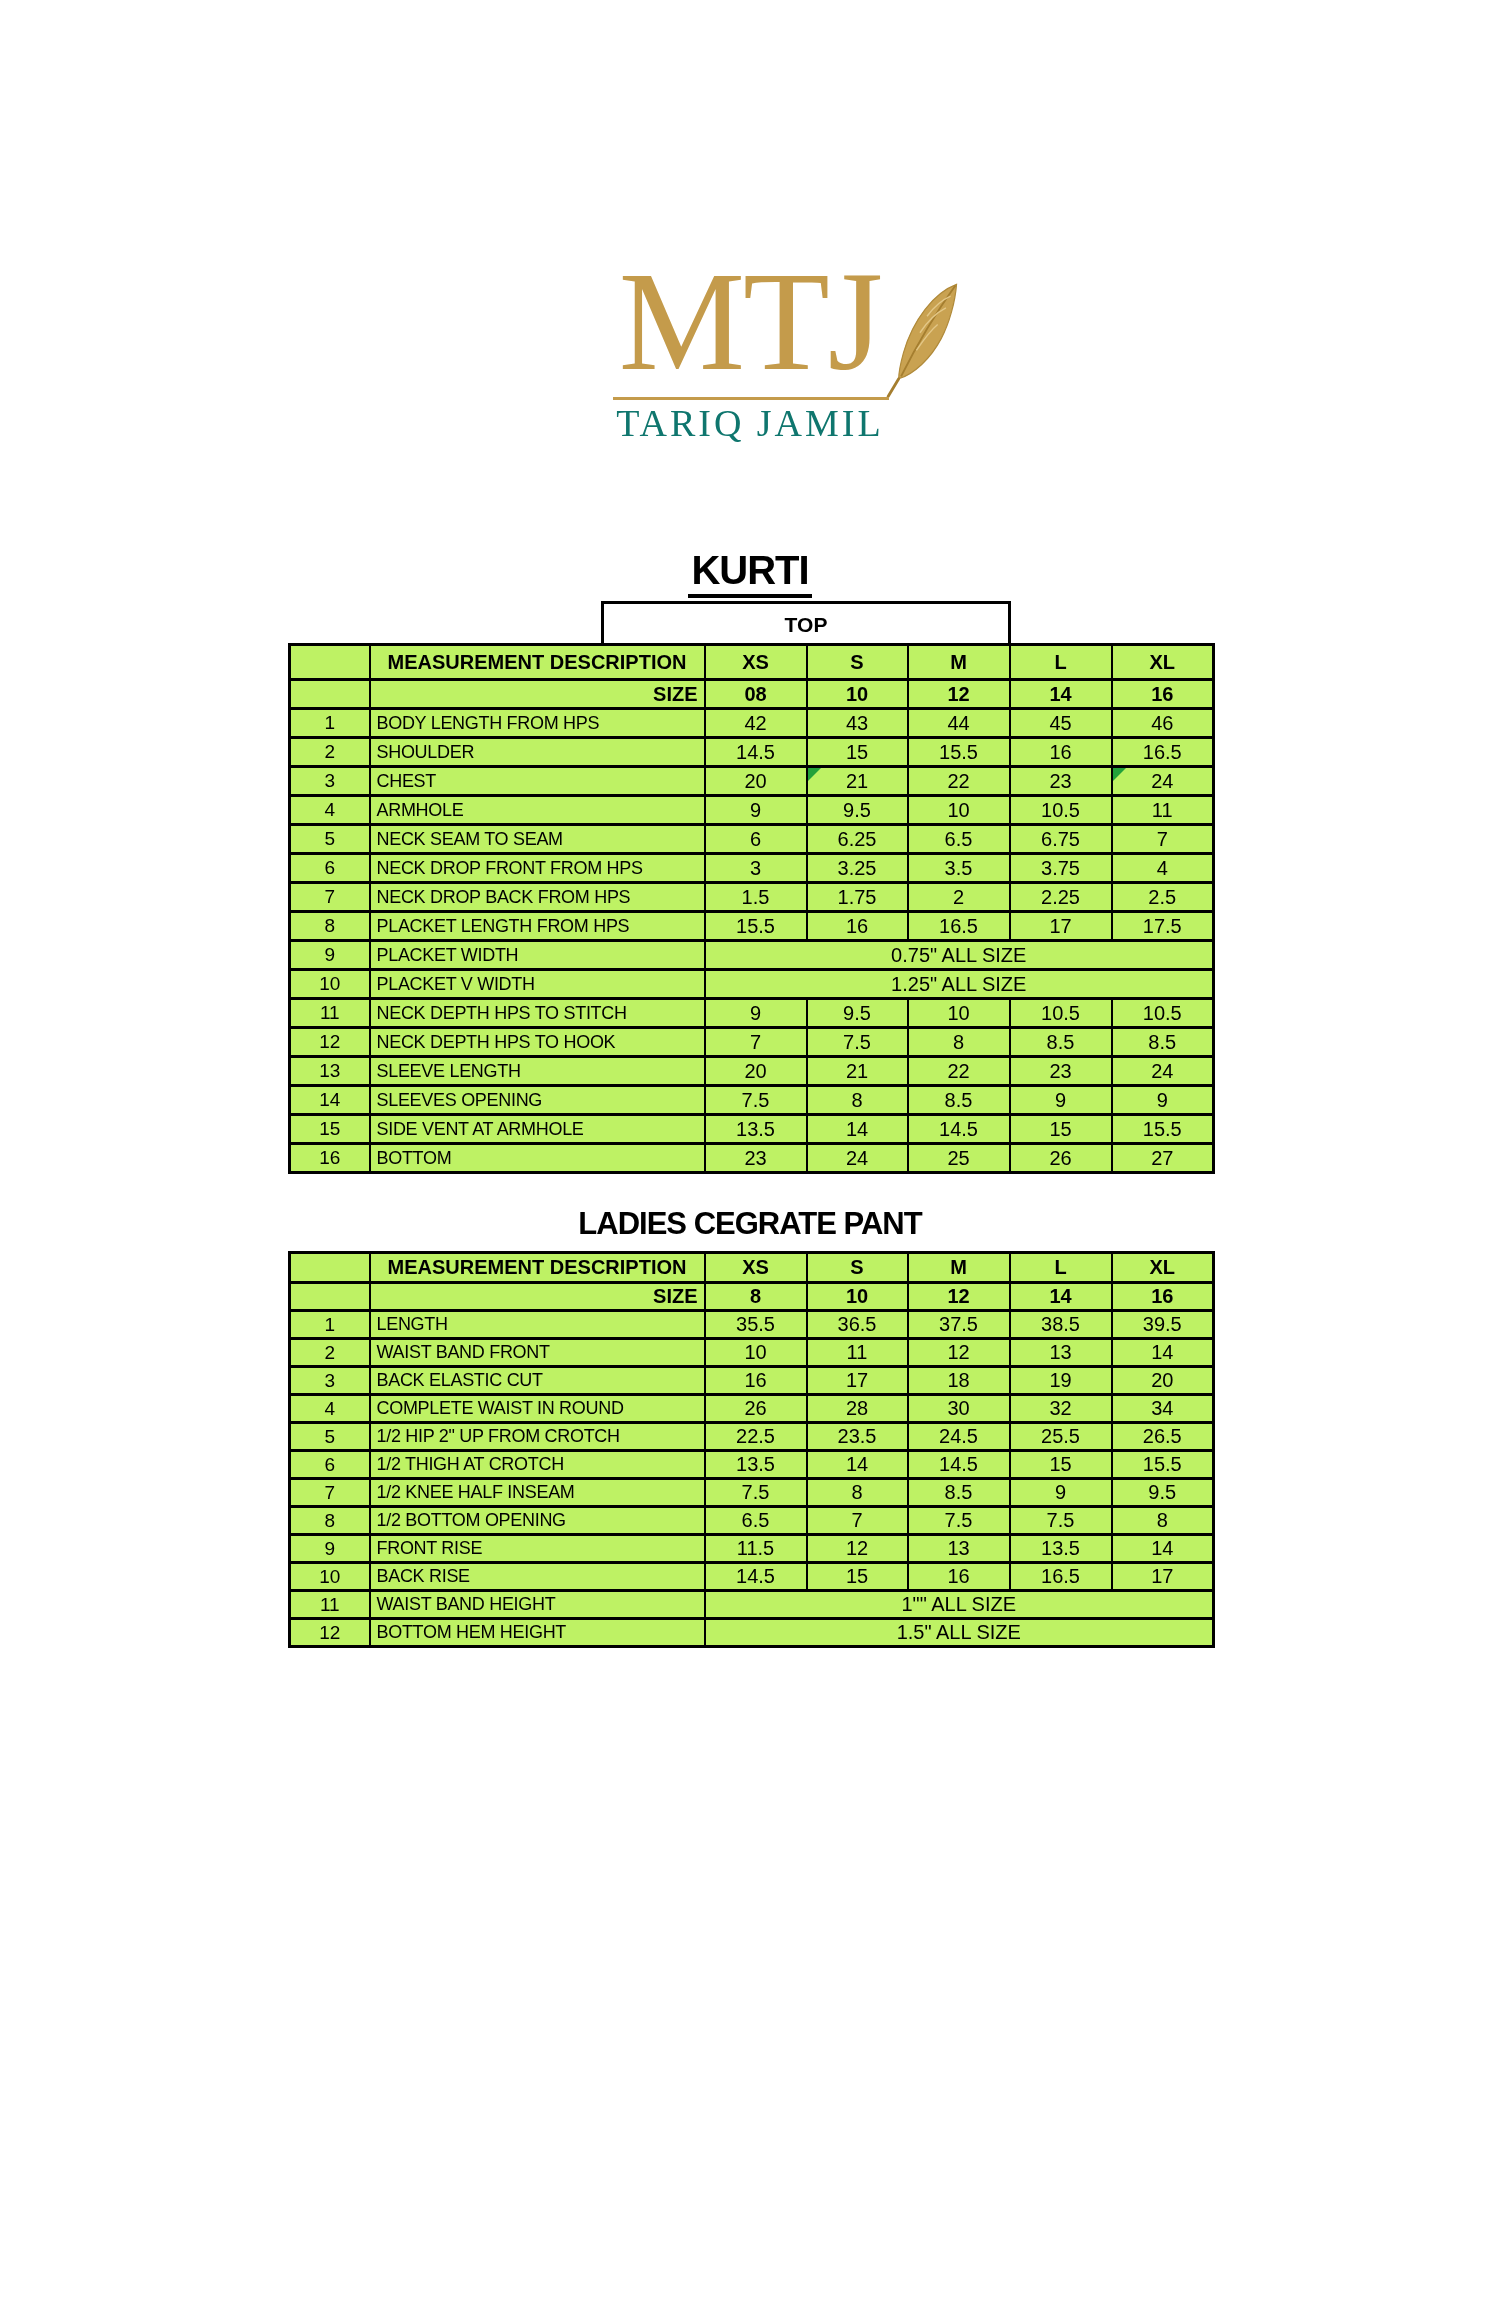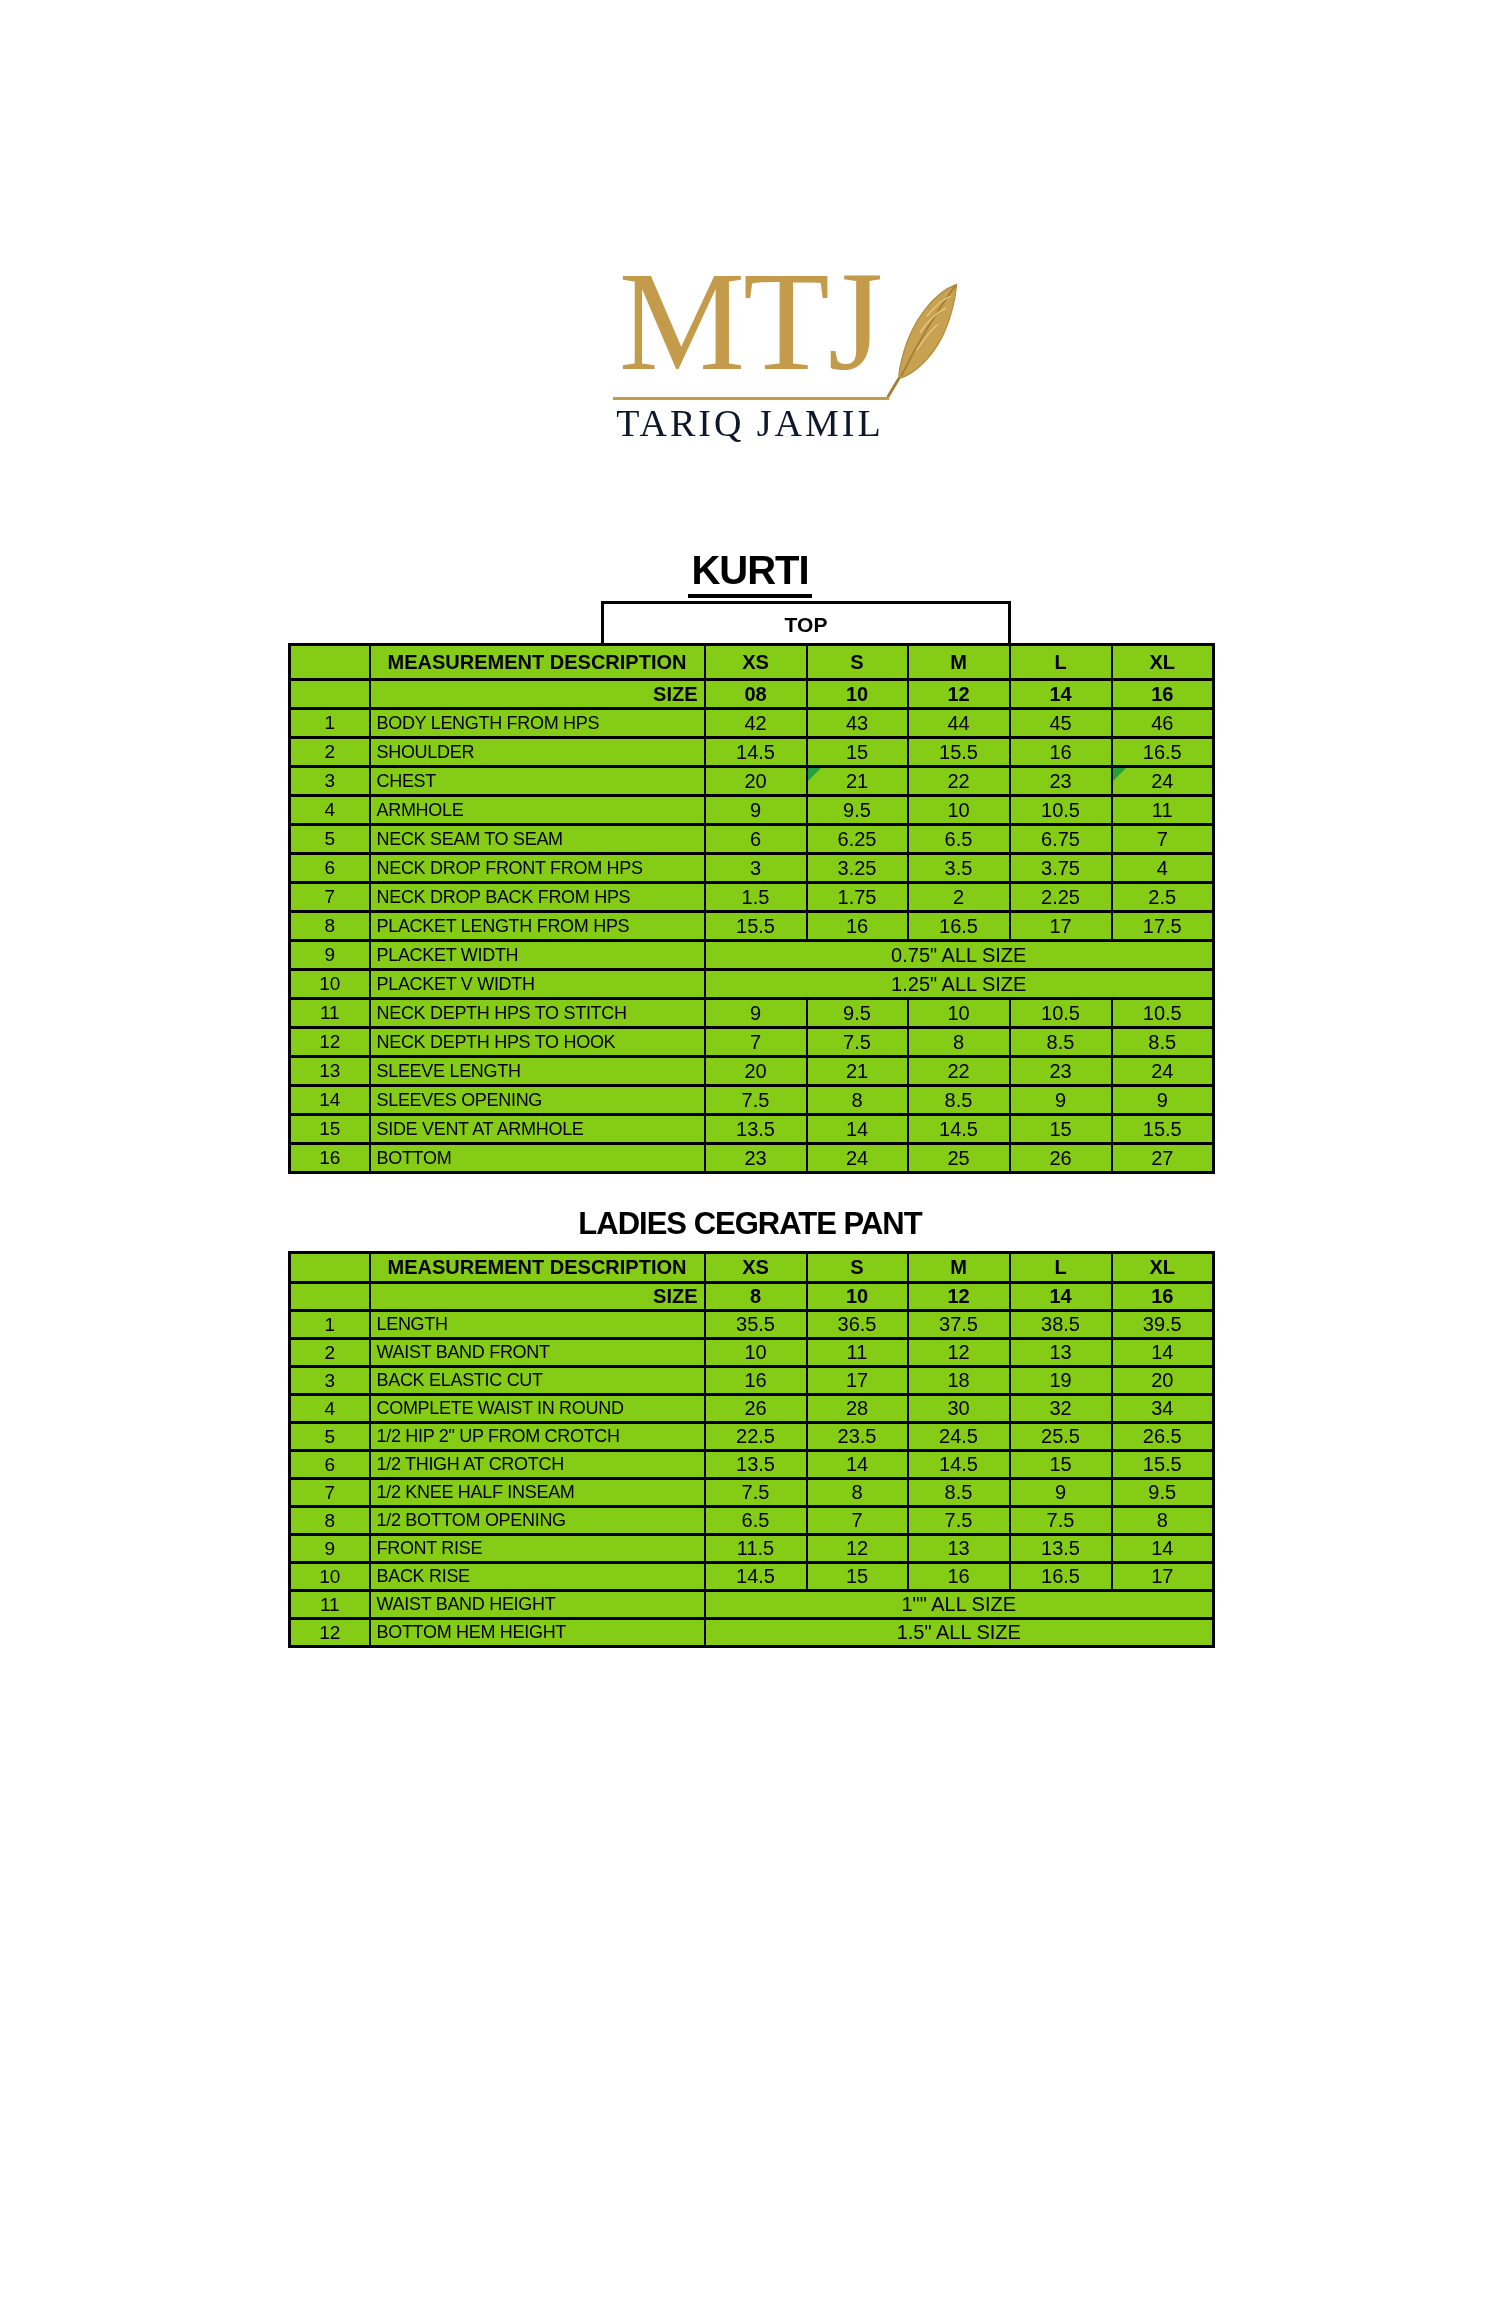--- a/index.html
+++ b/index.html
@@ -26,21 +26,21 @@
   
   .top-box{position:absolute;left:562px;top:601px;width:410px;height:44px;
            border:3px solid #000;border-bottom:none;box-sizing:border-box;
            display:flex;align-items:center;justify-content:center;
            font-size:21px;font-weight:bold;background:#fff;margin-left:39px;}
 
   
   .tblwrap{position:absolute;left:288px;width:924px;}
   #kurti-wrap{top:643px;}
   #pant-wrap{top:1251px;}
-  table.spec{border-collapse:collapse;table-layout:fixed;width:924px;background:#84cc16;border-radius:8px;}
+  table.spec{border-collapse:collapse;table-layout:fixed;width:924px;background:#bef264;border-radius:8px;}
   table.spec th,table.spec td{border:2px solid #000;border-top-width:3px;border-bottom-width:3px;
            box-sizing:border-box;padding:0 6px;overflow:hidden;white-space:nowrap;}
   table.spec{border:3px solid #000;}
   table.spec th{font-size:20px;font-weight:bold;text-align:center;height:35px;}
   #pant-table th{height:30px;}
   #kurti-table td{height:29px;}
   #pant-table td{height:28px;}
   td.no{text-align:center;font-size:19px;}
   td.desc{text-align:left;font-size:18px;font-stretch:condensed;letter-spacing:-0.3px;}
   td.num{text-align:center;font-size:20px;position:relative;}
@@ -55,21 +55,21 @@
 <div class="page">
 
   <div class="logo-mtj" style="color: rgb(196, 155, 75);">MTJ</div>
   <svg class="logo-feather" viewBox="0 0 70 100" xmlns="http://www.w3.org/2000/svg">
     <path d="M63 2 C44 9 26 32 18 60 C15.5 69 14 77 14 82 C27 78 41 65 50 48 C57 35 62 16 63 2 Z" fill="#C9A251" stroke="#B08A3A" stroke-width="1"></path>
     <path d="M62 3 C47 24 30 52 16 80" stroke="#A57E2F" stroke-width="1.6" fill="none"></path>
     <path d="M54 22 C46 26 38 34 32 43 M58 12 C51 15 44 21 38 29 M47 36 C41 41 35 49 29 58" stroke="#E3C787" stroke-width="1.2" fill="none"></path>
     <path d="M14 82 L5 97" stroke="#A57E2F" stroke-width="2.4" fill="none" stroke-linecap="round"></path>
   </svg>
   <div class="logo-rule" style="background: rgb(196, 155, 75);"></div>
-  <div class="logo-brand" style="color: #0f172a;">TARIQ JAMIL</div>
+  <div class="logo-brand" style="color: #0f766e;">TARIQ JAMIL</div>
 
   <div class="kurti-title">
     <span>KURTI</span>
   </div>
   <div class="top-box">TOP</div>
 
   <div class="tblwrap" id="kurti-wrap">
     <table class="spec" id="kurti-table">
       <colgroup>
         <col style="width:80px">

